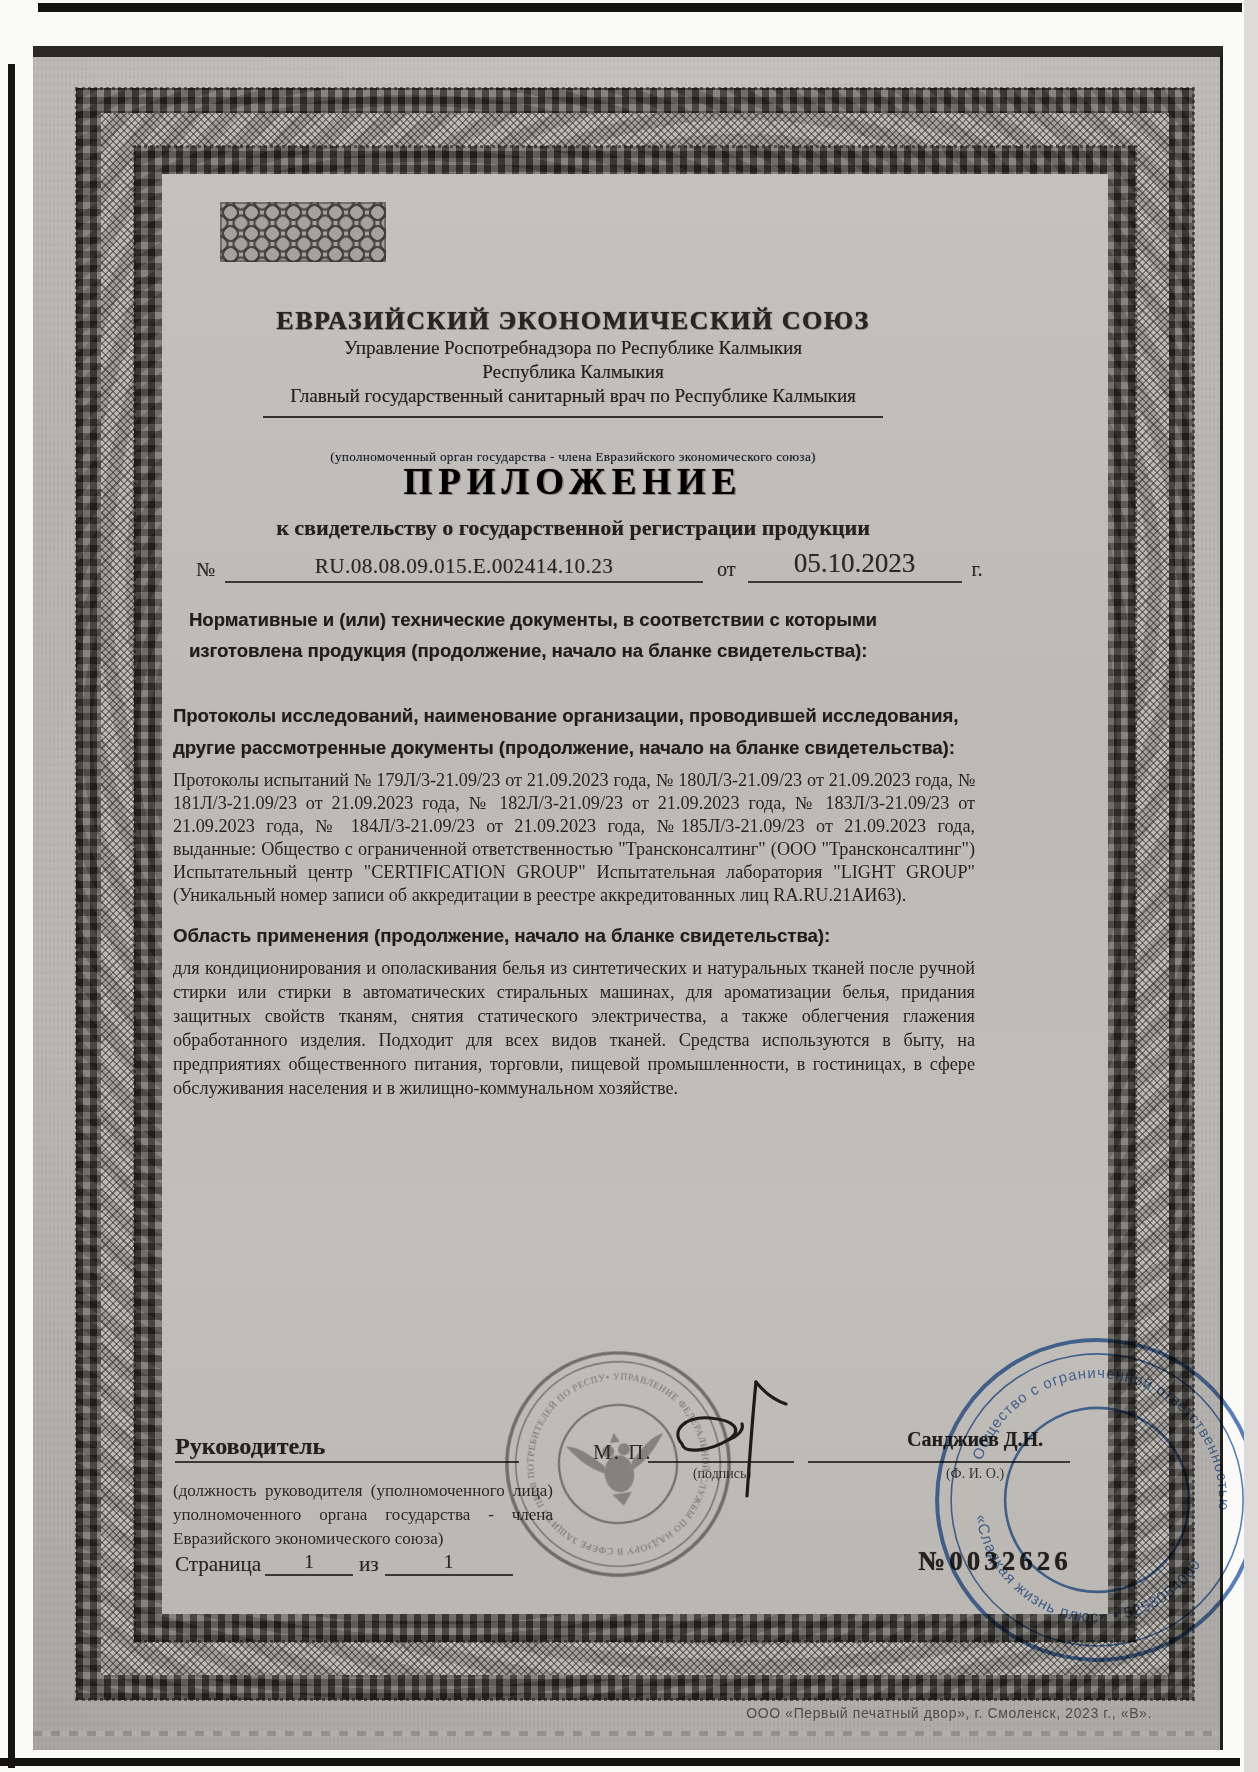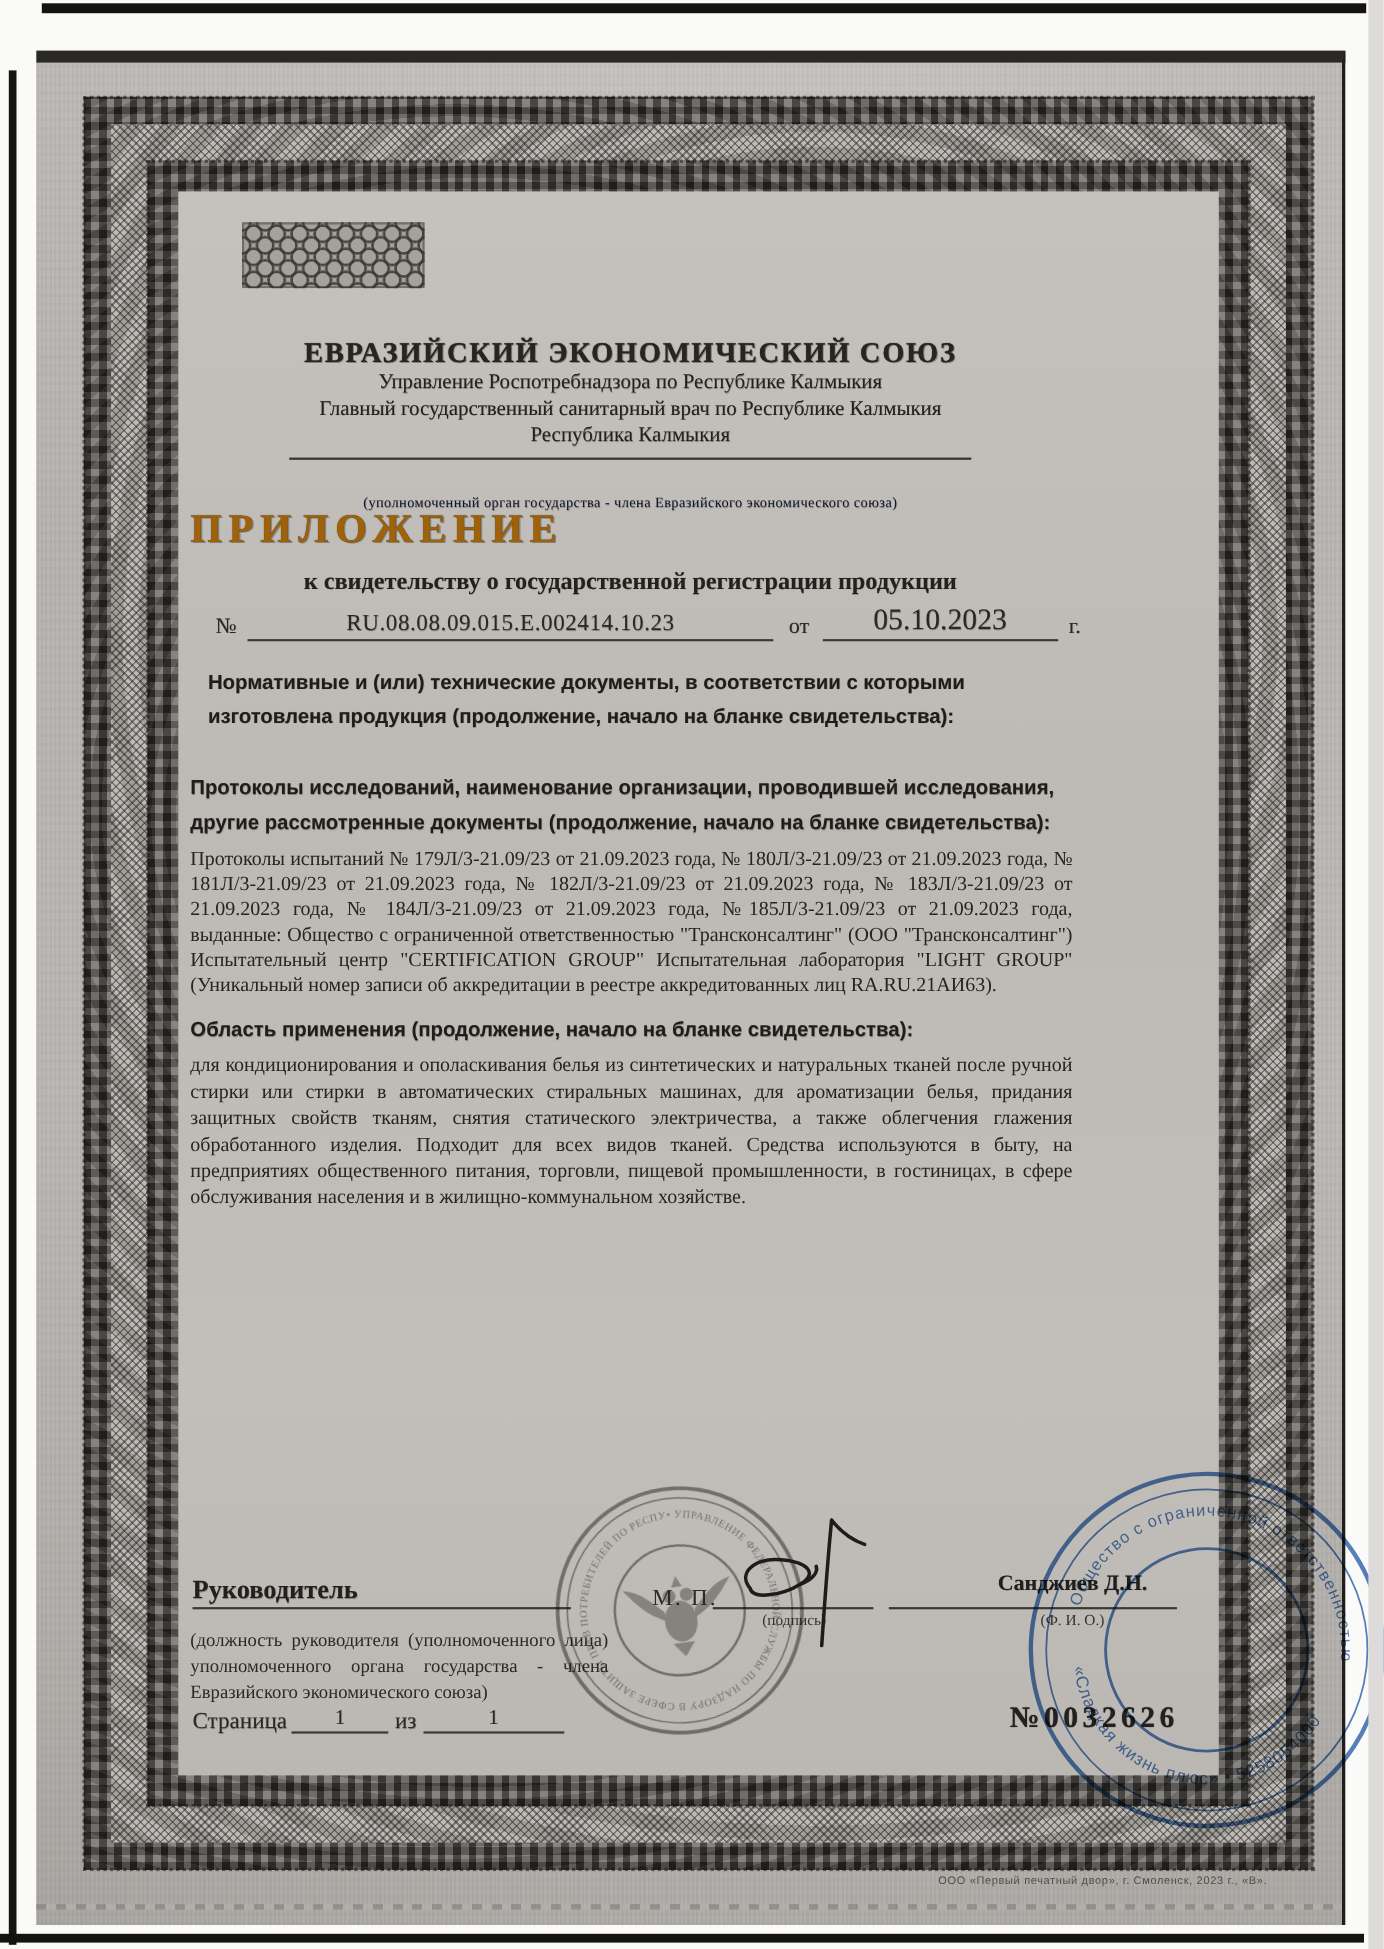--- a/index.html
+++ b/index.html
@@ -54,22 +54,22 @@
   .content-soft{text-shadow:0.4px 0.4px 0.7px rgba(35,33,30,.4);}
 
   .header-block{position:absolute;left:173px;top:306px;width:800px;text-align:center;z-index:2;}
   .union-title{font-size:26px;font-weight:700;letter-spacing:1.5px;color:#28251f;
     text-shadow:0 0 1px rgba(25,23,19,.85),1px 1px 0 rgba(70,65,58,.4);}
   .org-line{font-size:19px;line-height:24px;color:#23211e;}
   .org-line:first-of-type{margin-top:7px;}
   .divider{width:620px;margin:8px auto 2px auto;border-top:2px solid #33312d;}
   .org-caption{font-size:13px;letter-spacing:.4px;color:#0f172a;margin-top:31px;}
 
-  .doc-title{position:absolute;left:173px;top:460px;width:800px;text-align:left;z-index:2;
-    font-size:37px;font-weight:700;letter-spacing:6px;color:#a16207;
+  .doc-title{position:absolute;left:173px;top:460px;width:800px;text-align:center;z-index:2;
+    font-size:37px;font-weight:700;letter-spacing:6px;color:#000000;
     text-shadow:0 0 1px rgba(28,26,21,.9),1.5px 1px 0 rgba(64,60,52,.38);}
   .doc-subtitle{position:absolute;left:173px;top:515px;width:800px;text-align:center;z-index:2;
     font-size:22px;font-weight:700;color:#23211d;}
 
   .reg-row{position:absolute;left:196px;top:548px;width:810px;z-index:2;display:flex;align-items:flex-end;
     font-size:20px;color:#2a2825;}
   .reg-label{padding-bottom:2px;}
   .u-line{border-bottom:2px solid #3c3a36;text-align:center;padding-bottom:2px;}
   .reg-number{width:478px;margin-left:10px;font-size:21px;letter-spacing:.5px;}
   .reg-from{margin-left:14px;padding-bottom:2px;}
@@ -100,21 +100,21 @@
   .page-row{position:absolute;left:175px;top:1552px;z-index:2;font-size:21px;color:#2a2824;display:flex;align-items:flex-start;}
   .pg-line{display:inline-block;border-bottom:2px solid #3a3834;text-align:center;font-size:19px;}
   .pg-line i{font-style:normal;position:relative;top:-1px;}
   #pg1{width:88px;margin:0 6px 0 4px;}
   #pg2{width:128px;margin-left:6px;}
 
   .serial{position:absolute;left:918px;top:1546px;z-index:2;font-size:27px;font-weight:700;letter-spacing:4px;color:#23211d;
     text-shadow:0 0 1px rgba(30,28,24,.8);}
 
   .print-footer{position:absolute;left:540px;top:1705px;width:612px;text-align:right;z-index:2;
-    font-size:10px;letter-spacing:.6px;color:#504d48;}
+    font-size:14px;letter-spacing:.6px;color:#504d48;}
 
   
   .round-seal{position:absolute;left:500px;top:1346px;width:236px;height:236px;z-index:3;
     opacity:.55;mix-blend-mode:multiply;filter:blur(.4px);transform:rotate(-8deg);}
   .signature-svg{position:absolute;left:652px;top:1372px;width:160px;height:130px;z-index:5;}
   .blue-stamp{position:absolute;left:925px;top:1328px;width:345px;height:345px;z-index:5;
     opacity:.85;mix-blend-mode:multiply;transform:rotate(12deg);}
 </style>
 </head>
 <body>
@@ -131,22 +131,22 @@
   <div class="band band-dark" style="left:76px;top:88px;width:1118px;height:1612px;z-index:1;"></div>
   <div class="band band-light" style="left:101px;top:113px;width:1068px;height:1562px;z-index:1;"></div>
   <div class="band band-dark" style="left:134px;top:146px;width:1002px;height:1496px;z-index:1;"></div>
   <div class="band band-paper" style="left:162px;top:174px;width:946px;height:1440px;z-index:1;"></div>
 
   <div class="pattern-block"></div>
 
   <div class="header-block serif content-soft">
     <div class="union-title">ЕВРАЗИЙСКИЙ ЭКОНОМИЧЕСКИЙ СОЮЗ</div>
     <div class="org-line">Управление Роспотребнадзора по Республике Калмыкия</div>
+    <div class="org-line">Республика Калмыкия</div>
     <div class="org-line">Главный государственный санитарный врач по Республике Калмыкия</div>
-    <div class="org-line">Республика Калмыкия</div>
     <div class="divider"></div>
     <div class="org-caption">(уполномоченный орган государства - члена Евразийского экономического союза)</div>
   </div>
 
   <div class="doc-title serif">ПРИЛОЖЕНИЕ</div>
   <div class="doc-subtitle serif content-soft">к свидетельству о государственной регистрации продукции</div>
 
   <div class="reg-row serif content-soft">
     <span class="reg-label">№</span>
     <span class="u-line reg-number">RU.08.08.09.015.Е.002414.10.23</span>

